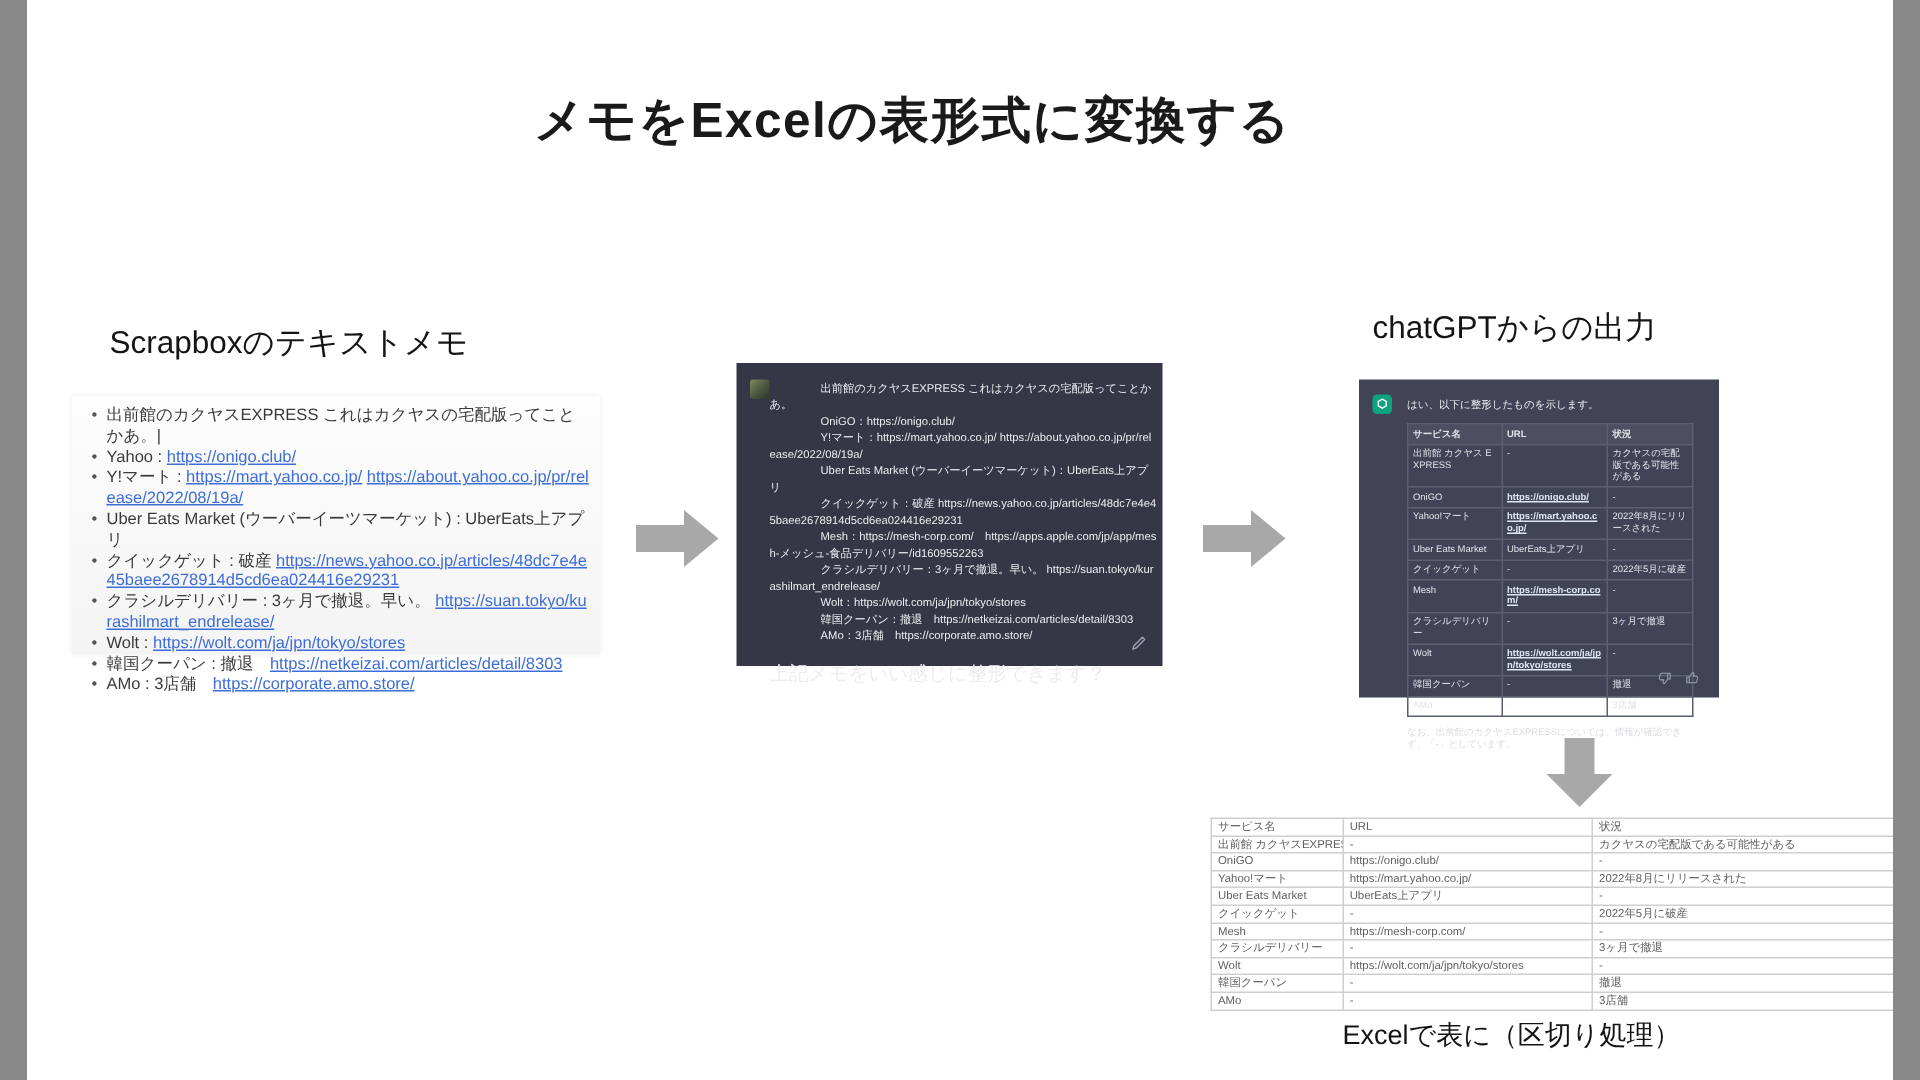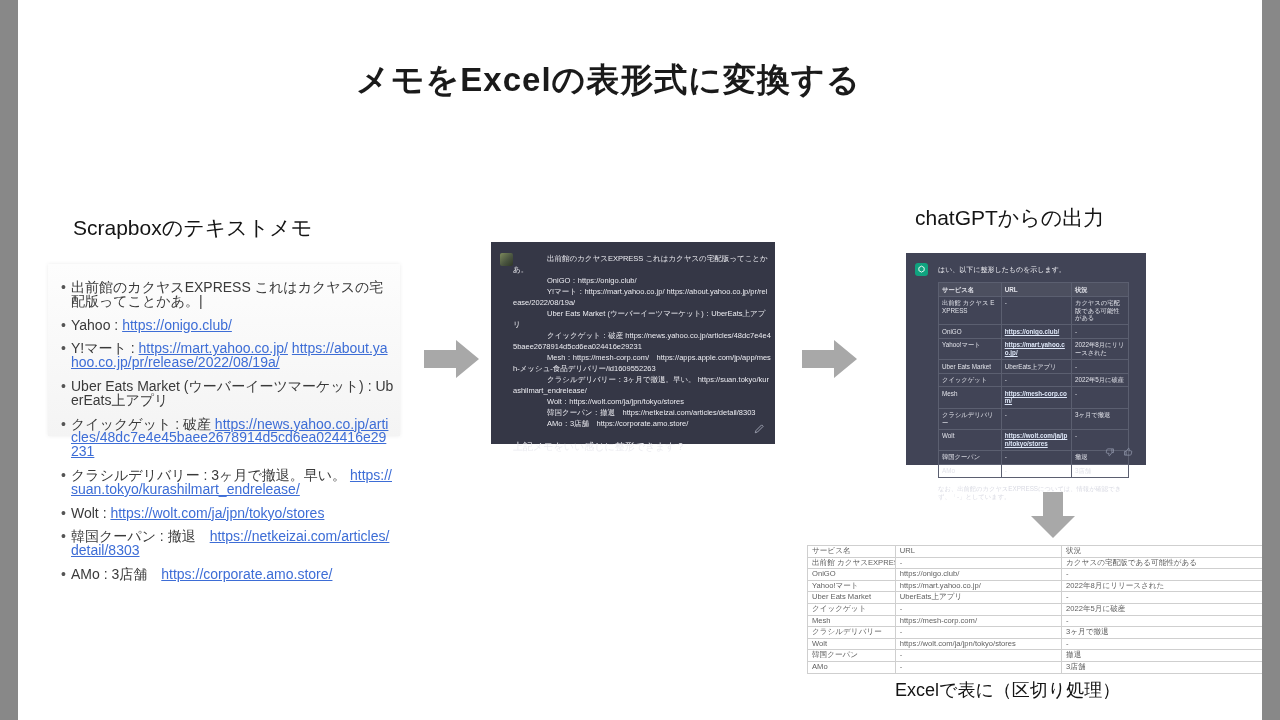--- a/index.html
+++ b/index.html
@@ -15,42 +15,42 @@
   .lbl-output   { left:897px; top:204px;text-align:center; }
   .caption { position:absolute; left:877px; top:678px; font-size:18px; color:#141414; }
 
   
   .sb-panel {
     position:absolute; left:30px; top:264px; width:352px; height:172px;
     box-sizing:border-box; padding:7px 6px 5px 10px;
     background:linear-gradient(180deg,#fdfdfd 0%,#f4f4f4 100%);
     box-shadow:0 0 4px rgba(0,0,0,0.08);
   }
-  .sb-line { position:relative; padding-left:13px; font-size:14px; line-height:13.8px; color:#3a3a3a; word-break:break-all;margin-top:10px; }
+  .sb-line { position:relative; padding-left:13px; font-size:11px; line-height:13.8px; color:#3a3a3a; word-break:break-all; }
   .sb-line::before { content:"•"; position:absolute; left:3px; top:0; color:#555; }
   .sb-line .is-url { color:#3d6dd6; text-decoration:underline; }
 
   
   .arrow { position:absolute; }
   .arrow-1 { left:406px; top:339px; }
   .arrow-2 { left:784px; top:339px; }
   .arrow-down { left:1013px; top:492px; }
 
   
   .chat-in {
     position:absolute; left:473px; top:242px; width:284px; height:202px;
     background:#353746;
   }
   .chat-in .avatar-user {
     position:absolute; left:9px; top:11px; width:13px; height:13px; border-radius:2px;
     background:linear-gradient(135deg,#7d8a5c 0%,#4a5540 55%,#2e3627 100%);
   }
   .chat-in .body { position:absolute; left:22px; top:11px; right:4px; }
   .chat-line { font-size:7.5px; line-height:11px; color:#ececf1; text-indent:34px; word-break:break-all; }
-  .chat-question { margin-top:11px; font-size:10px; color:#ececf1; }
+  .chat-question { margin-top:11px; font-size:13px; color:#ececf1; }
   .edit-ic { position:absolute; right:10px; bottom:9px; width:12px; height:12px; color:#9ca0b0; }
 
   
   .chat-out {
     position:absolute; left:888px; top:253px; width:240px; height:212px;
     background:#414456;
   }
   .chat-out .avatar-gpt {
     position:absolute; left:9px; top:10px; width:13px; height:13px; border-radius:3px;
     background:#10a37f; display:flex; align-items:center; justify-content:center;

